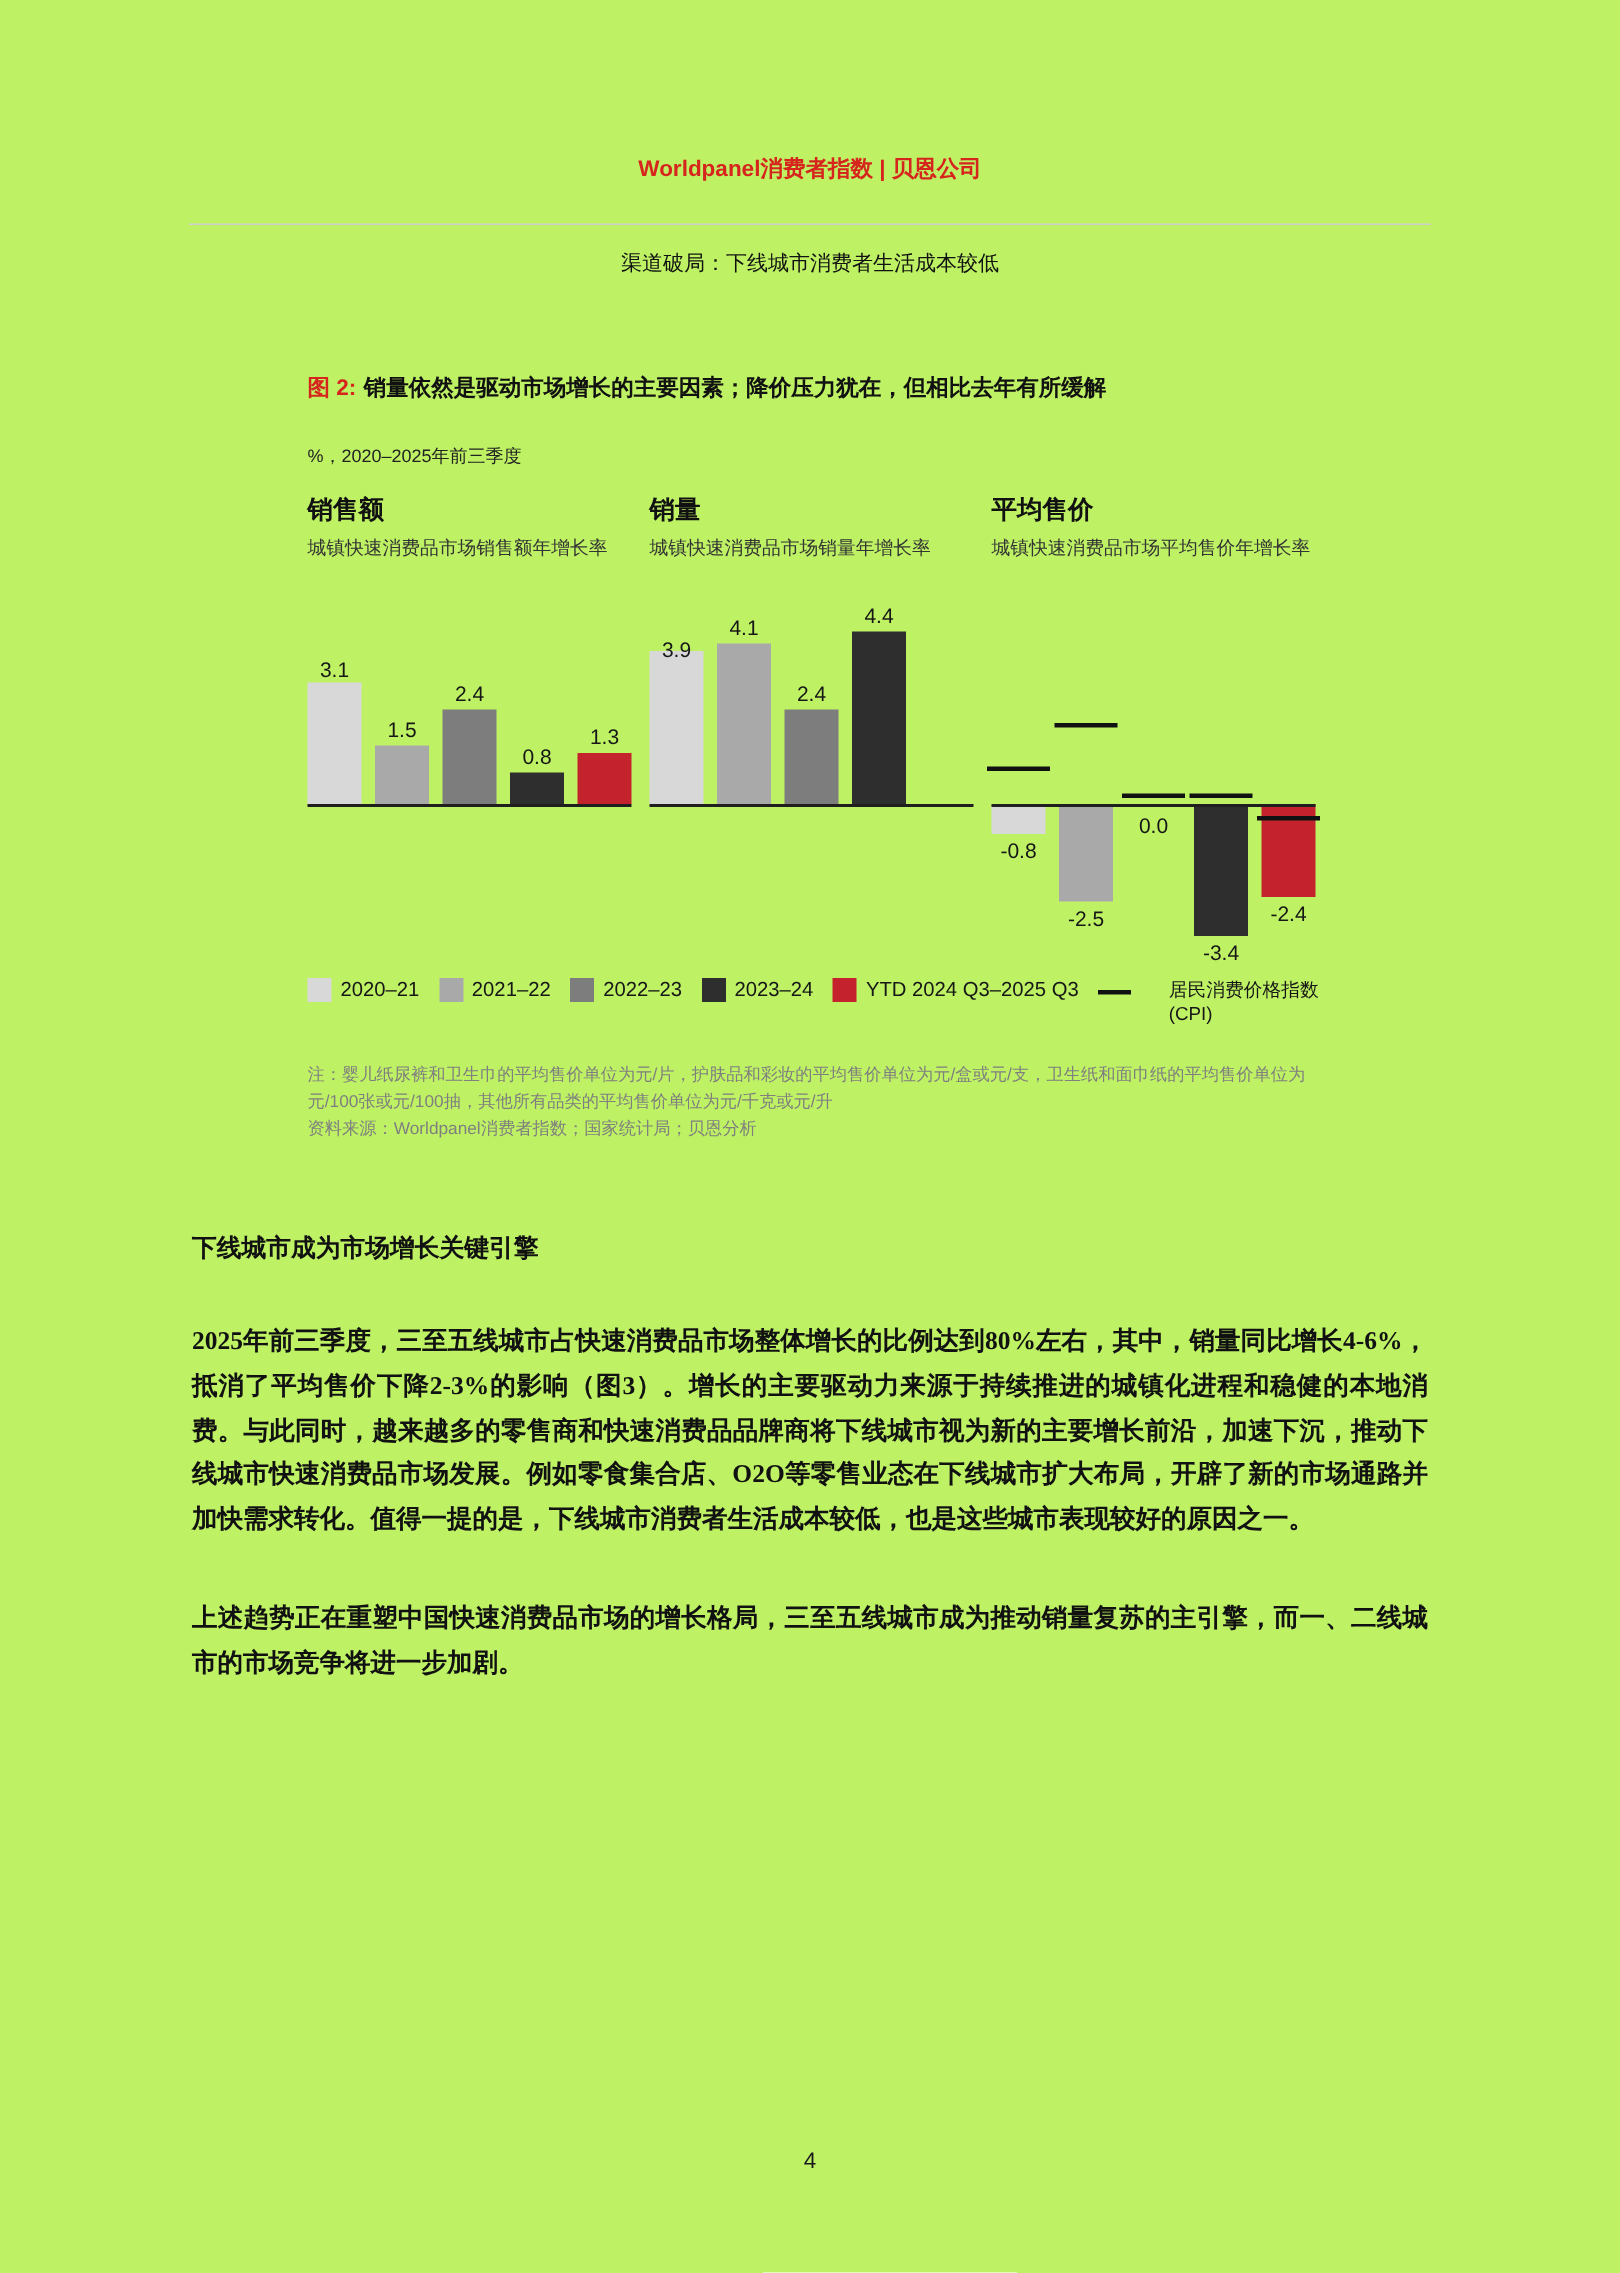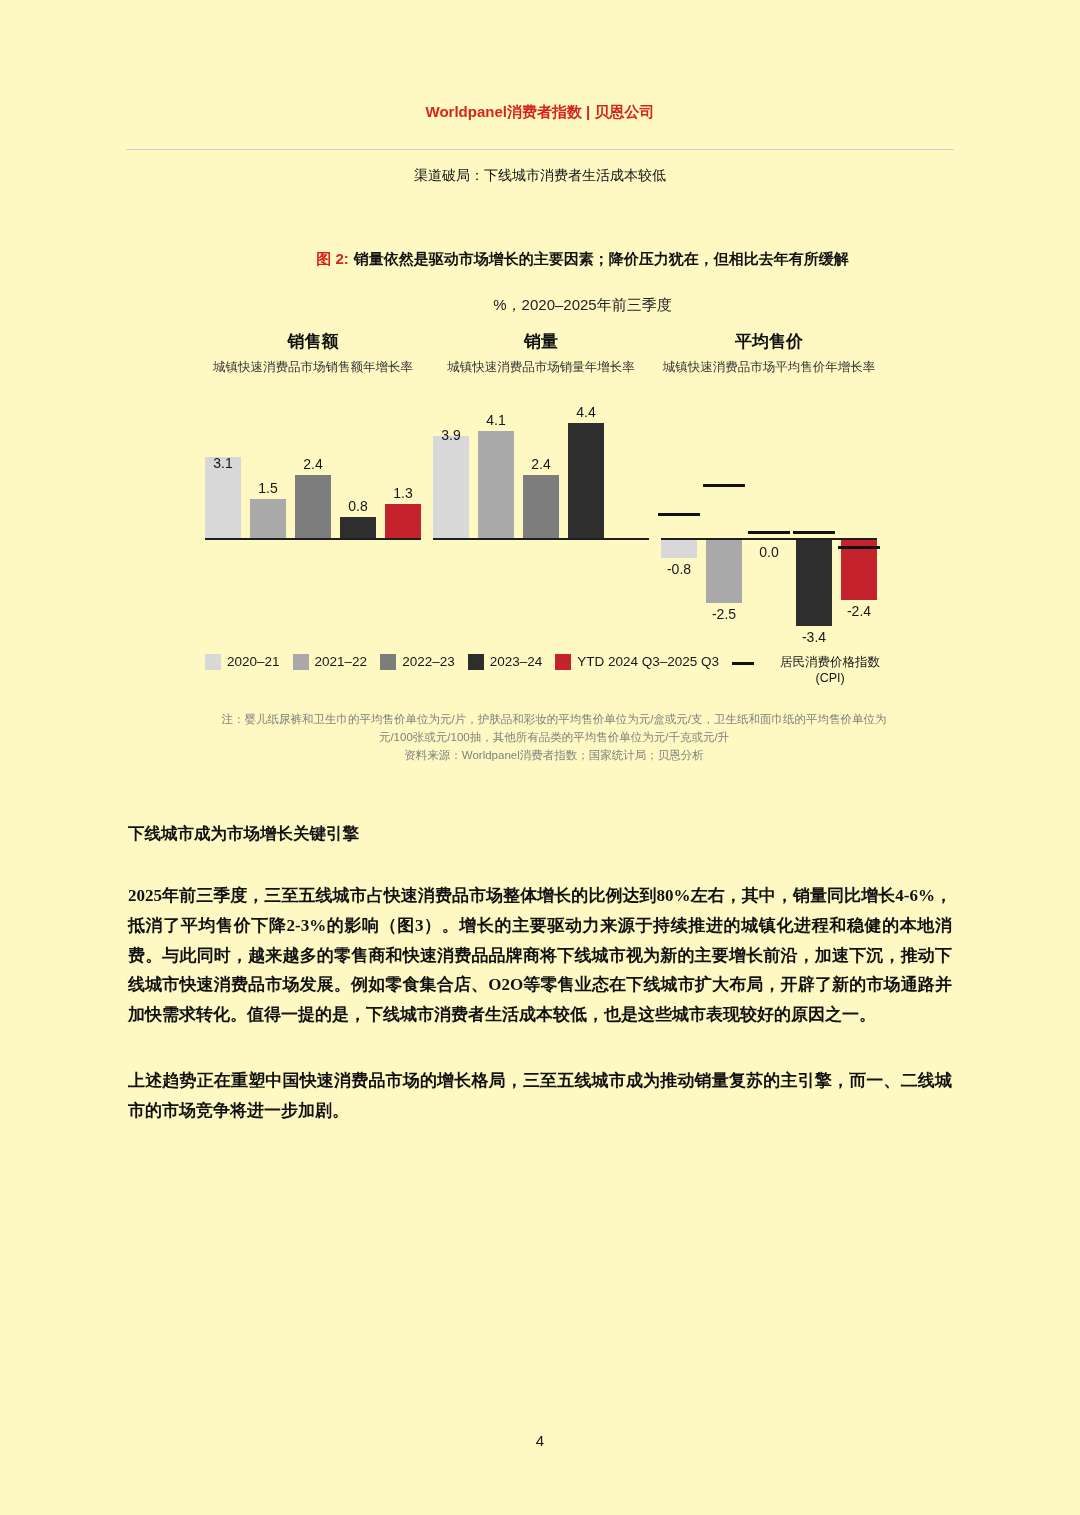--- a/index.html
+++ b/index.html
@@ -1,29 +1,29 @@
 <!DOCTYPE html>
 <html><head>
 <meta charset="utf-8">
 <style>
   * { margin:0; padding:0; box-sizing:border-box; }
   html,body { background:#ffffff; }
   .page {
     position:relative; width:1080px; height:1515px; margin:0 auto;
-    background:#fef9c3; font-family:"Liberation Sans", sans-serif; color:#1a1a1a;
+    background:#bef264; font-family:"Liberation Sans", sans-serif; color:#1a1a1a;
     overflow:hidden;
   }
   .brand { padding-top:103px; text-align:center; font-size:15px; font-weight:bold; color:#d6251d; }
   .divider { width:828px; height:1px; background:#cfcfcf; margin:27px auto 0; }
   .doc-title { text-align:center; font-size:14px; margin-top:17px; color:#111111; }
 
-  .figure { margin:64px 120px 4px 205px;text-align:center; }
+  .figure { margin:64px 120px 4px 205px; }
   .fig-title { font-size:15px; font-weight:bold; color:#111111; line-height:1.3; }
   .fig-label { color:#d6251d; margin-right:5px; }
-  .fig-unit { margin-top:27px; font-size:15px; color:#222222; }
+  .fig-unit { margin-top:27px; font-size:12px; color:#222222; }
 
   .chart { display:flex; justify-content:space-between; width:672px; margin-top:15px; }
   .panel { width:216px; }
   .panel-name { font-size:17px; font-weight:bold; color:#111111; }
   .panel-sub { font-size:12.5px; color:#333333; line-height:1.45; margin-top:5px; height:42px; }
   .plot { position:relative; display:flex; gap:9px; height:248px; }
   .slot { position:relative; width:36px; flex:none; }
   .bar { position:absolute; left:0; right:0; z-index:1; }
   .axis { position:absolute; left:0; right:0; top:138px; height:2px; background:#1f1f1f; z-index:2; }
   .bar-label {
@@ -68,21 +68,21 @@
     </div>
     <div class="fig-unit">%，2020–2025年前三季度</div>
 
     <div class="chart">
       <div class="panel">
         <div class="panel-name">销售额</div>
         <div class="panel-sub">城镇快速消费品市场销售额年增长率</div>
         <div class="plot">
             <div class="slot">
               <div class="bar" style="background: rgb(216, 216, 216); height: 80.6px; bottom: 110px;"></div>
-              <div class="bar-label" style="bottom: 177px;">3.1</div>
+              <div class="bar-label" style="bottom: 192px;">3.1</div>
             </div>
             <div class="slot">
               <div class="bar" style="background: rgb(169, 169, 169); height: 39px; bottom: 110px;"></div>
               <div class="bar-label" style="bottom: 152px;">1.5</div>
             </div>
             <div class="slot">
               <div class="bar" style="background: rgb(125, 125, 125); height: 62.4px; bottom: 110px;"></div>
               <div class="bar-label" style="bottom: 175.4px;">2.4</div>
             </div>
             <div class="slot">

